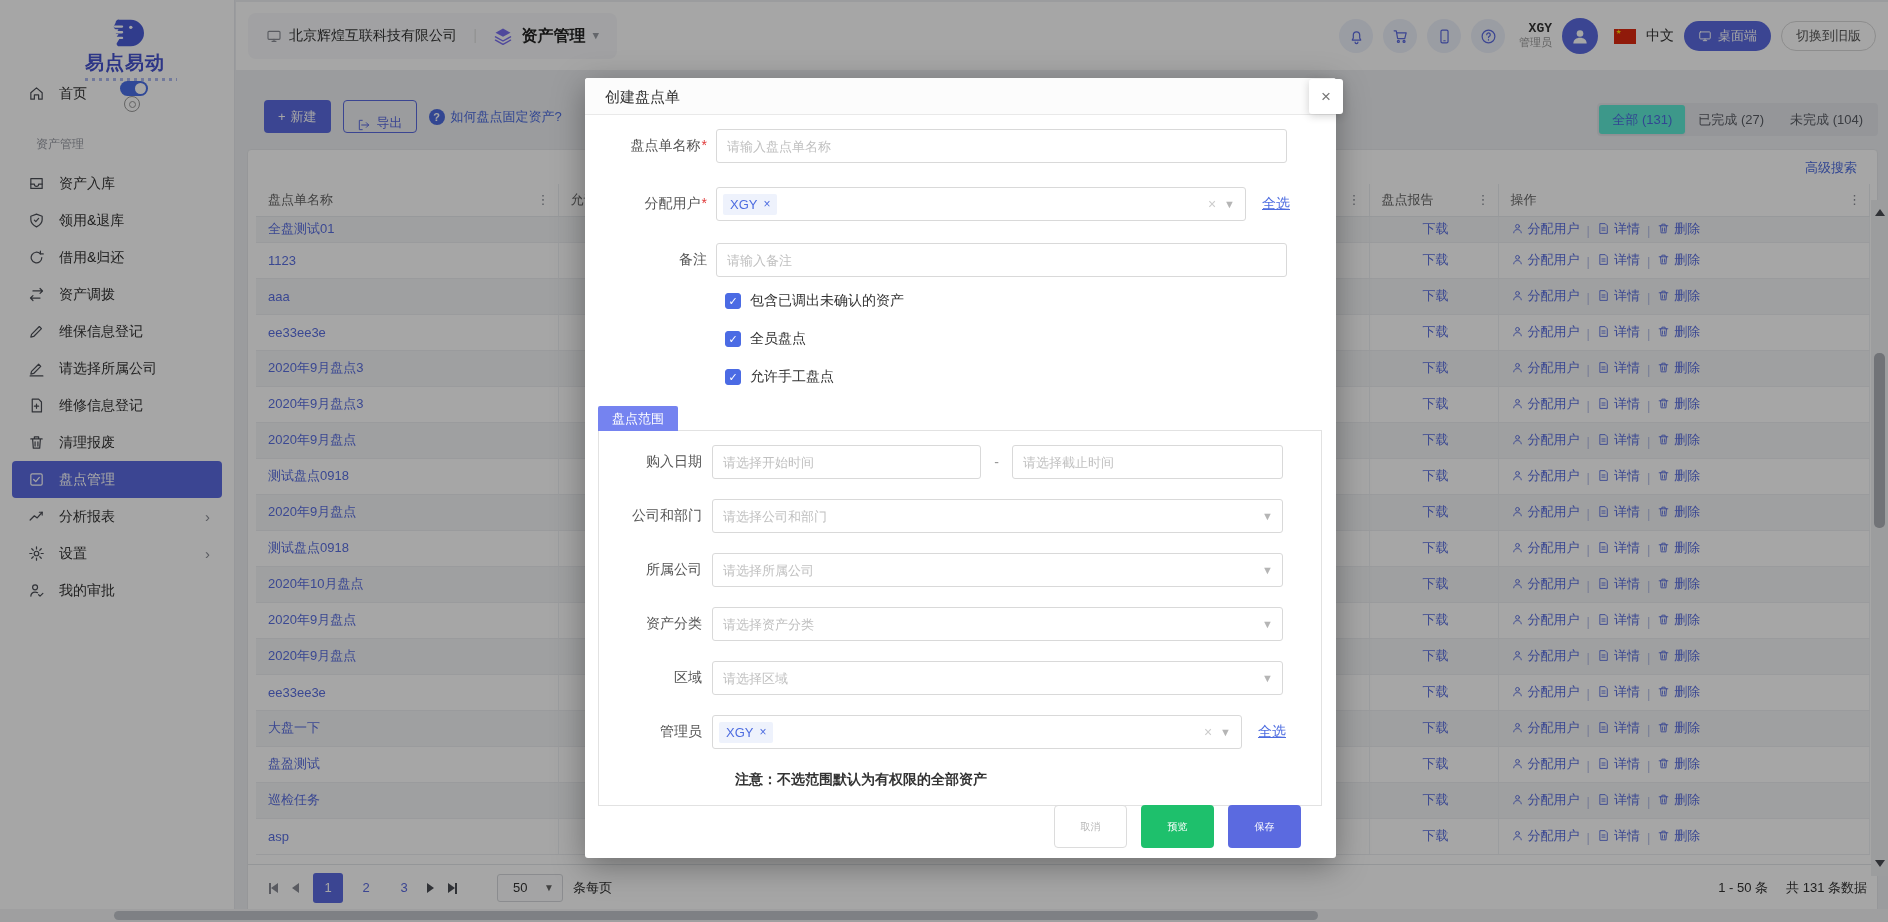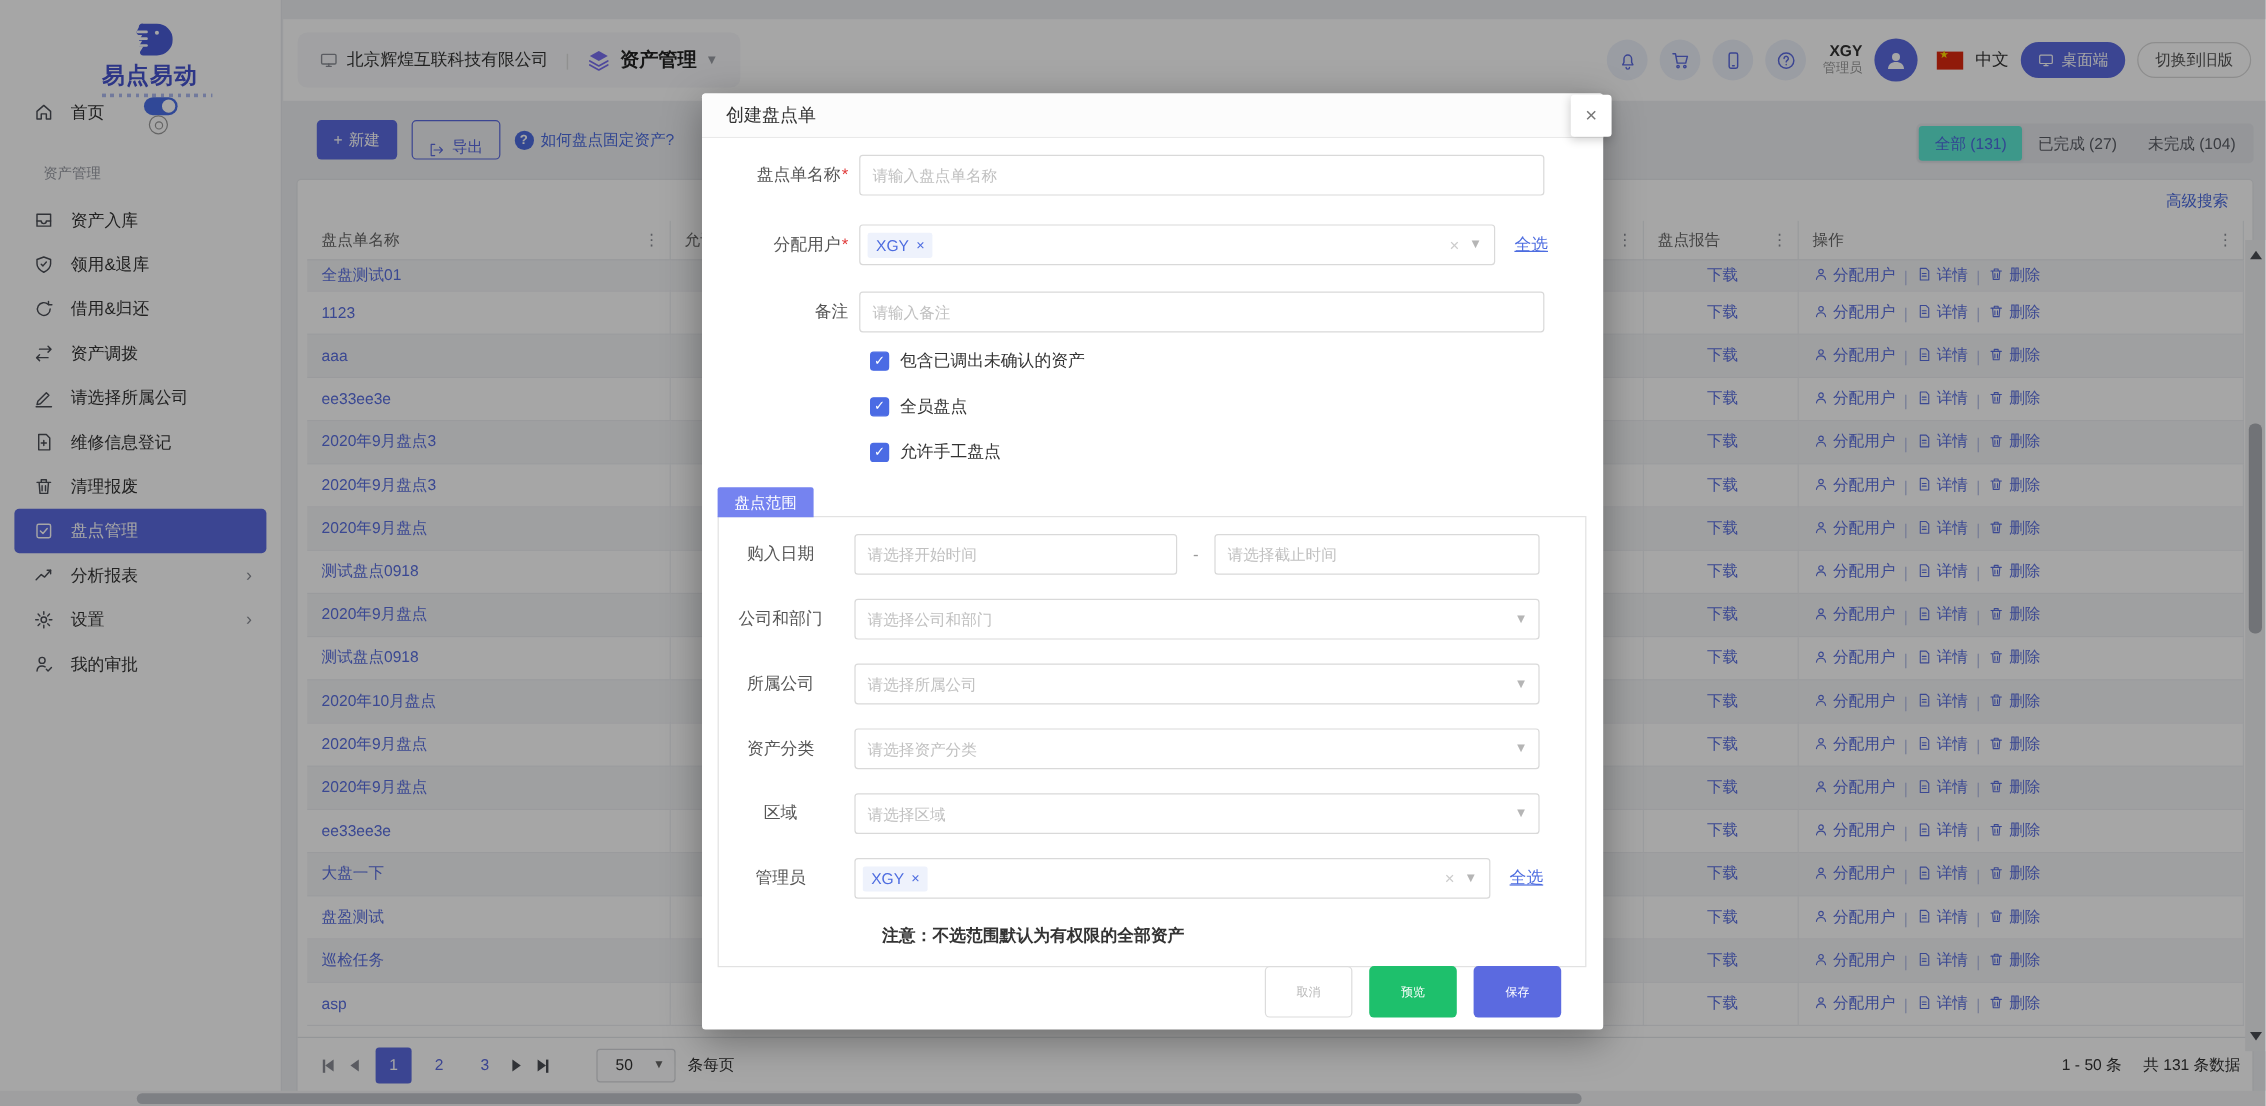--- a/index.html
+++ b/index.html
@@ -23,21 +23,21 @@
   .sec-label { position:absolute; top:136px; left:36px; font-size:12px; color:#9a9da5; }
   .nav { position:absolute; top:165px; left:0; right:0; }
   .s-item { height:37px; display:flex; align-items:center; padding-left:28px; font-size:14px; color:#333; cursor:pointer; }
   .s-item .s-ico, .home-item .s-ico { width:17px; height:17px; margin-right:14px; color:#4c4f57; }
   .s-ico svg { width:17px; height:17px; }
   .s-item.active { background:#5b6ae0; color:#fff; margin:0 12px; padding-left:16px; border-radius:4px; }
   .s-item.active .s-ico { color:#fff; }
   .s-item .chev { margin-left:auto; margin-right:24px; color:#8a8d95; font-size:15px; }
 
   
-  .topbar { position:absolute; left:236px; top:16px; right:0; height:68px; background:#fff; z-index:1; }
+  .topbar { position:absolute; left:236px; top:2px; right:0; height:68px; background:#fff; z-index:1;font-family:Liberation Mono, monospace; }
   .app-switch { position:absolute; left:12px; top:11px; height:46px; display:flex; align-items:center; background:#f7f8fa; border-radius:8px; padding:0 18px; }
   .mono-ic { width:16px; height:16px; color:#8a8d95; margin-right:7px; }
   .mono-ic svg { width:16px; height:16px; }
   .company { font-size:14px; color:#333; }
   .divider { color:#ddd; margin:0 14px; font-size:14px; }
   .layers-ic { width:20px; height:20px; color:#7a6ff0; margin-right:8px; }
   .layers-ic svg { width:20px; height:20px; }
   .app-name { font-size:16px; font-weight:bold; color:#222; }
   .caret { color:#9a9da5; font-size:11px; margin-left:7px; }
   .tb-right { position:absolute; right:12px; top:0; height:68px; display:flex; align-items:center; gap:10px; }
@@ -123,21 +123,21 @@
   .select-all { color:#4d6ce0; text-decoration:underline; margin-left:16px; cursor:pointer; }
   .m-checks { margin:15px 0 0 140px; }
   .m-check { display:flex; align-items:center; gap:9px; margin-top:20px; font-size:14px; color:#333; cursor:pointer; }
   .m-check:first-child { margin-top:0; }
   .cb { width:16px; height:16px; background:#4b6be4; border:1px solid #4b6be4; border-radius:3px; color:#fff; font-size:11px; line-height:14px; text-align:center; flex:none; }
   .cb::after { content:"\2713"; }
   .scope { margin:44px 14px 0 13px; border:1px solid #e2e2e2; position:relative; padding:14px 0 16px; }
   .scope-tab { position:absolute; top:-25px; left:-1px; height:25px; line-height:25px; padding:0 14px; background:#7583f0; color:#fff; font-size:13px; border-radius:2px 2px 0 0;text-align:center; }
   .s-row { display:flex; align-items:center; margin-bottom:20px; }
   .s-row:last-of-type { margin-bottom:0; }
-  .s-label { width:113px; text-align:center; padding-right:10px; flex:none; color:#555; }
+  .s-label { width:113px; text-align:right; padding-right:10px; flex:none; color:#555; }
   .w-date1 { width:269px; } .w-date2 { width:271px; }
   .dash { width:31px; text-align:center; color:#999; }
   .select { position:relative; width:571px; }
   .select .inp { width:100%; }
   .select .scaret { position:absolute; right:10px; top:0; line-height:34px; color:#b5b5b5; font-size:11px; }
   .note { margin:22px 0 0 136px; font-weight:bold; color:#333; font-size:14px; }
   .modal-foot { position:absolute; bottom:10px; right:35px; display:flex; gap:14px; }
   .modal-foot button { height:43px; width:73px; border-radius:4px; font-size:10px; cursor:pointer; font-family:inherit; }
   .btn-cancel { background:#fff; border:1px solid #dcdcdc; color:#b8b8b8; }
   .btn-preview { background:#1ec06c; border:none; color:#fff; }
@@ -200,20 +200,28 @@
         <span>借用&amp;归还</span>
       </div>
       <div class="s-item">
         <span class="s-ico">
           <svg class="ic" viewBox="0 0 24 24">
             <path d="M7 7h13M17 3.5L20.5 7 17 10.5"></path>
             <path d="M17 17H4M7 13.5L3.5 17 7 20.5"></path>
           </svg>
         </span>
         <span>资产调拨</span>
+      </div>
+      <div class="s-item">
+        <span class="s-ico">
+          <svg class="ic" viewBox="0 0 24 24">
+            <path d="M4 20l1-4L16 5l3 3L8 19z"></path>
+          </svg>
+        </span>
+        <span>维保信息登记</span>
       </div>
       <div class="s-item">
         <span class="s-ico">
           <svg class="ic" viewBox="0 0 24 24">
             <path d="M5 16L15 6l3 3L8 19l-4 1z"></path>
             <path d="M3 22.5h18"></path>
           </svg>
         </span>
         <span>请选择所属公司</span>
       </div>

